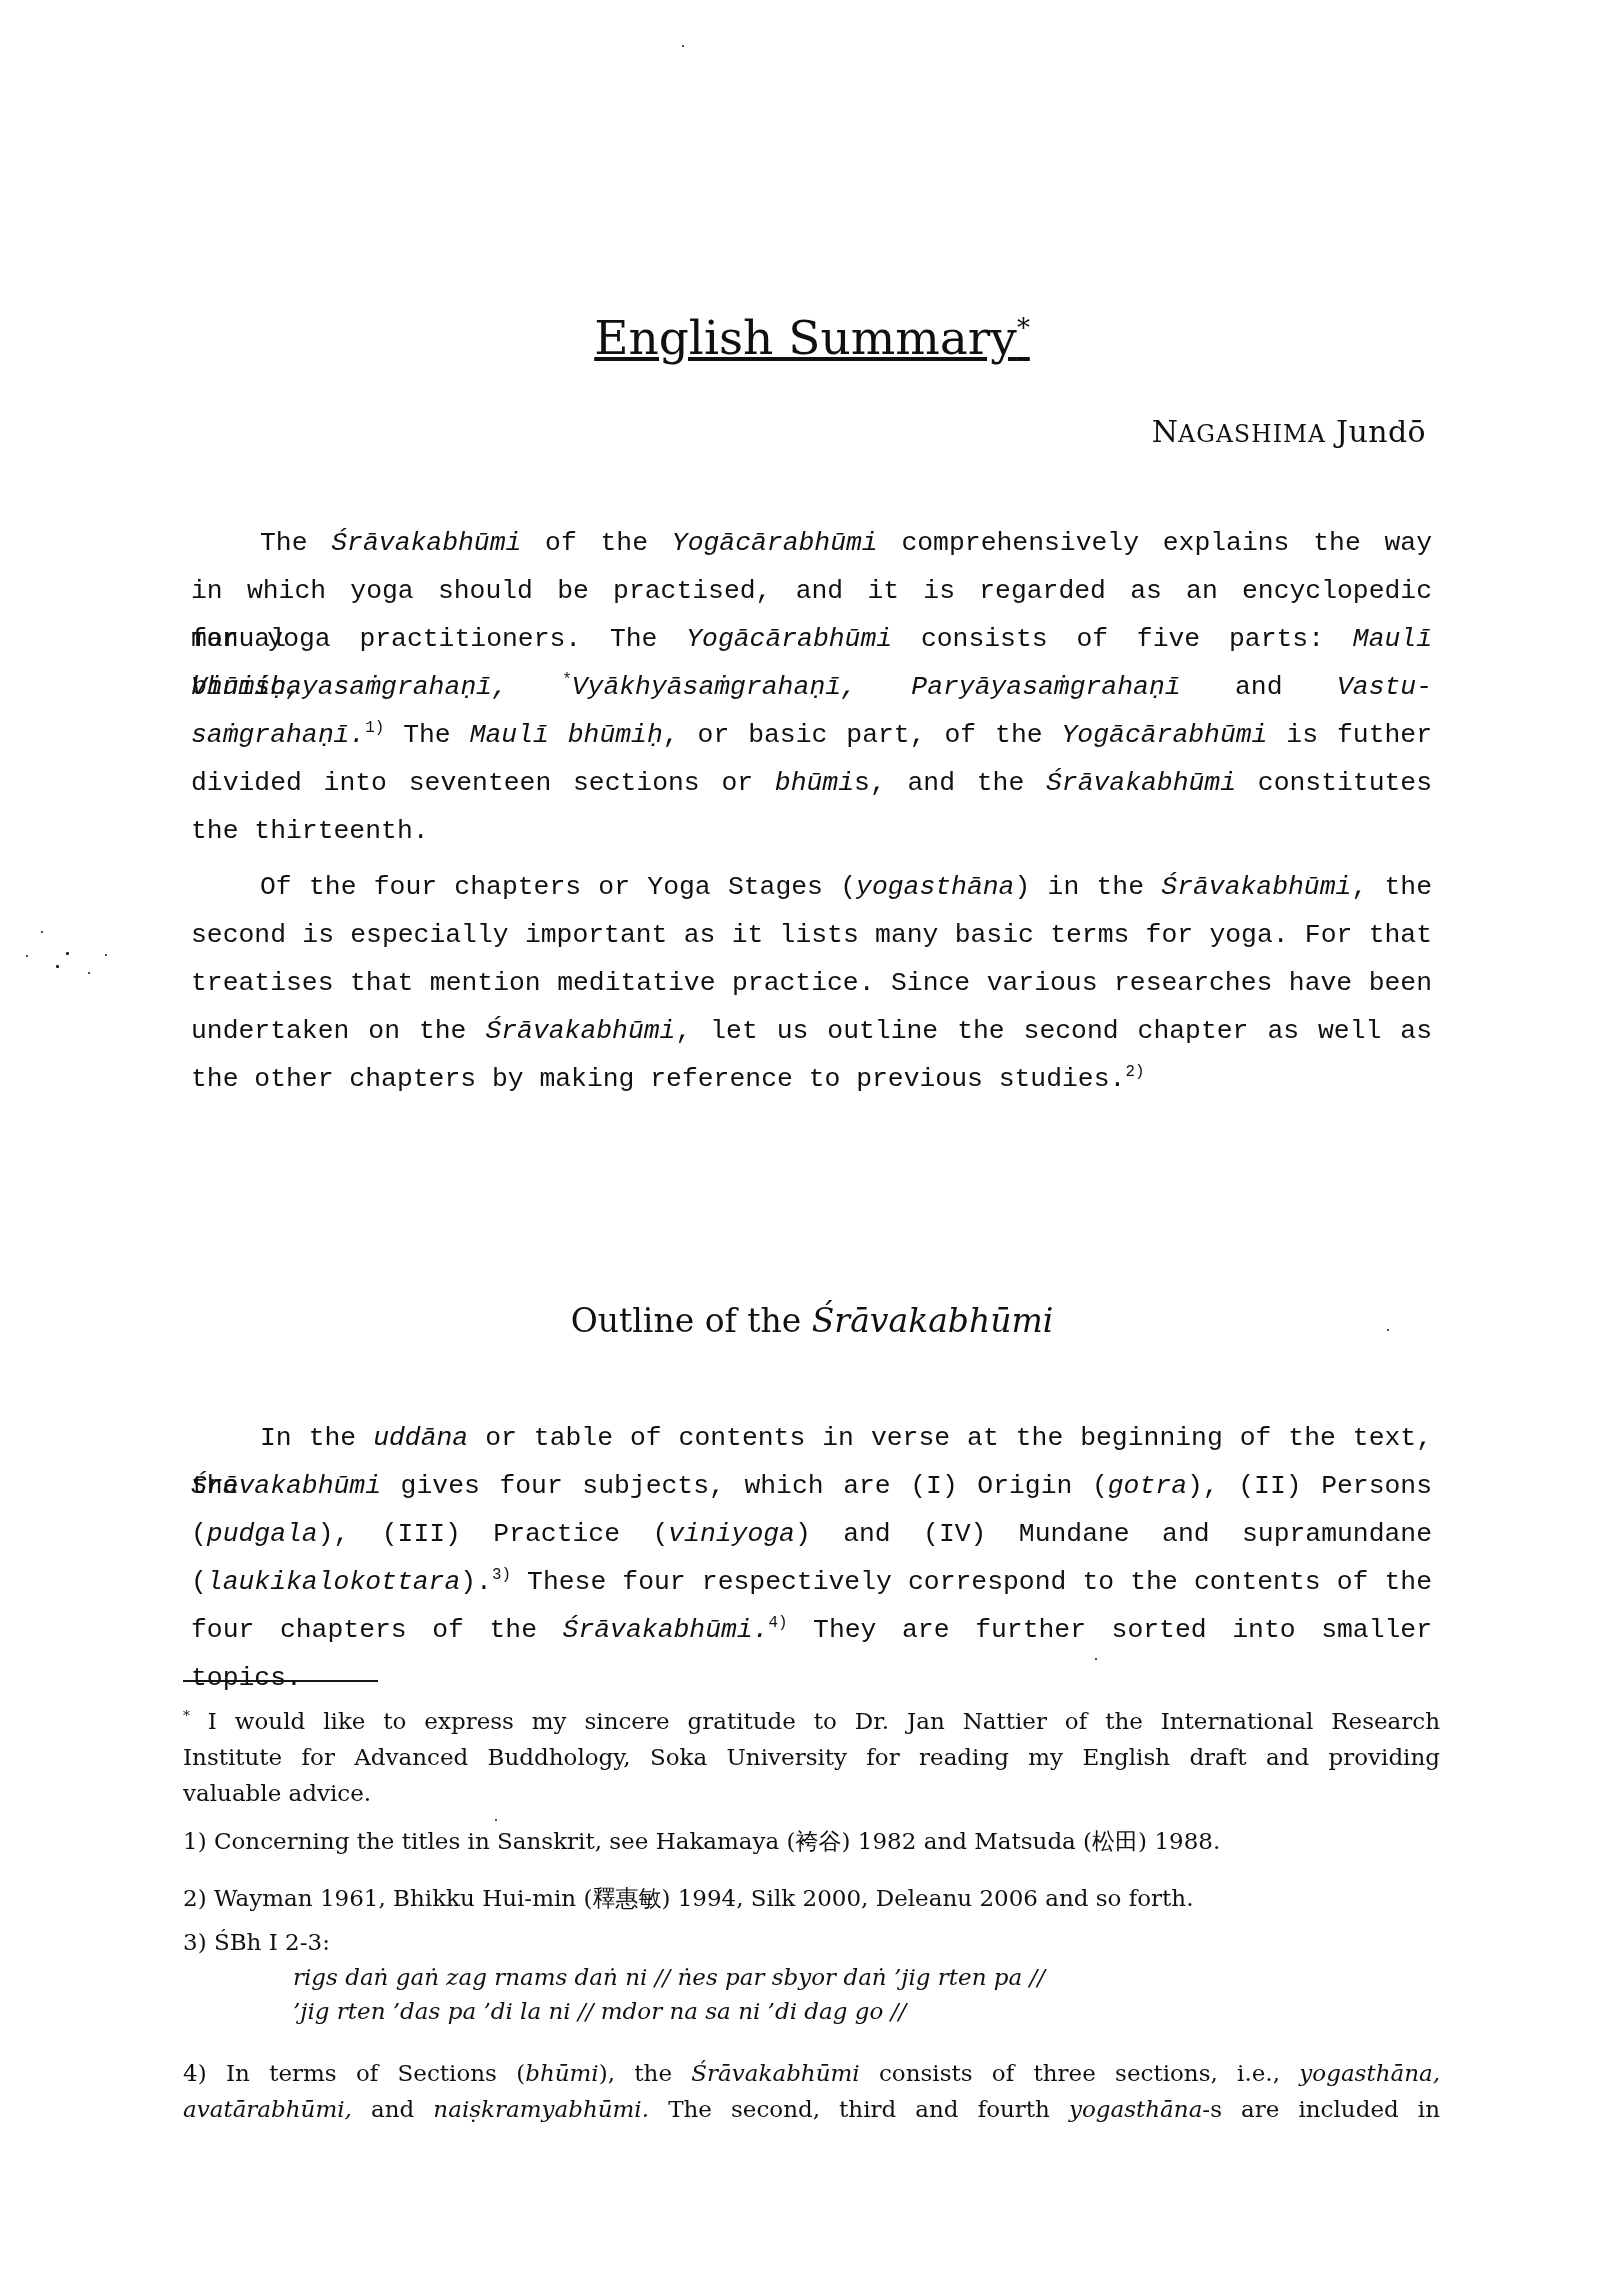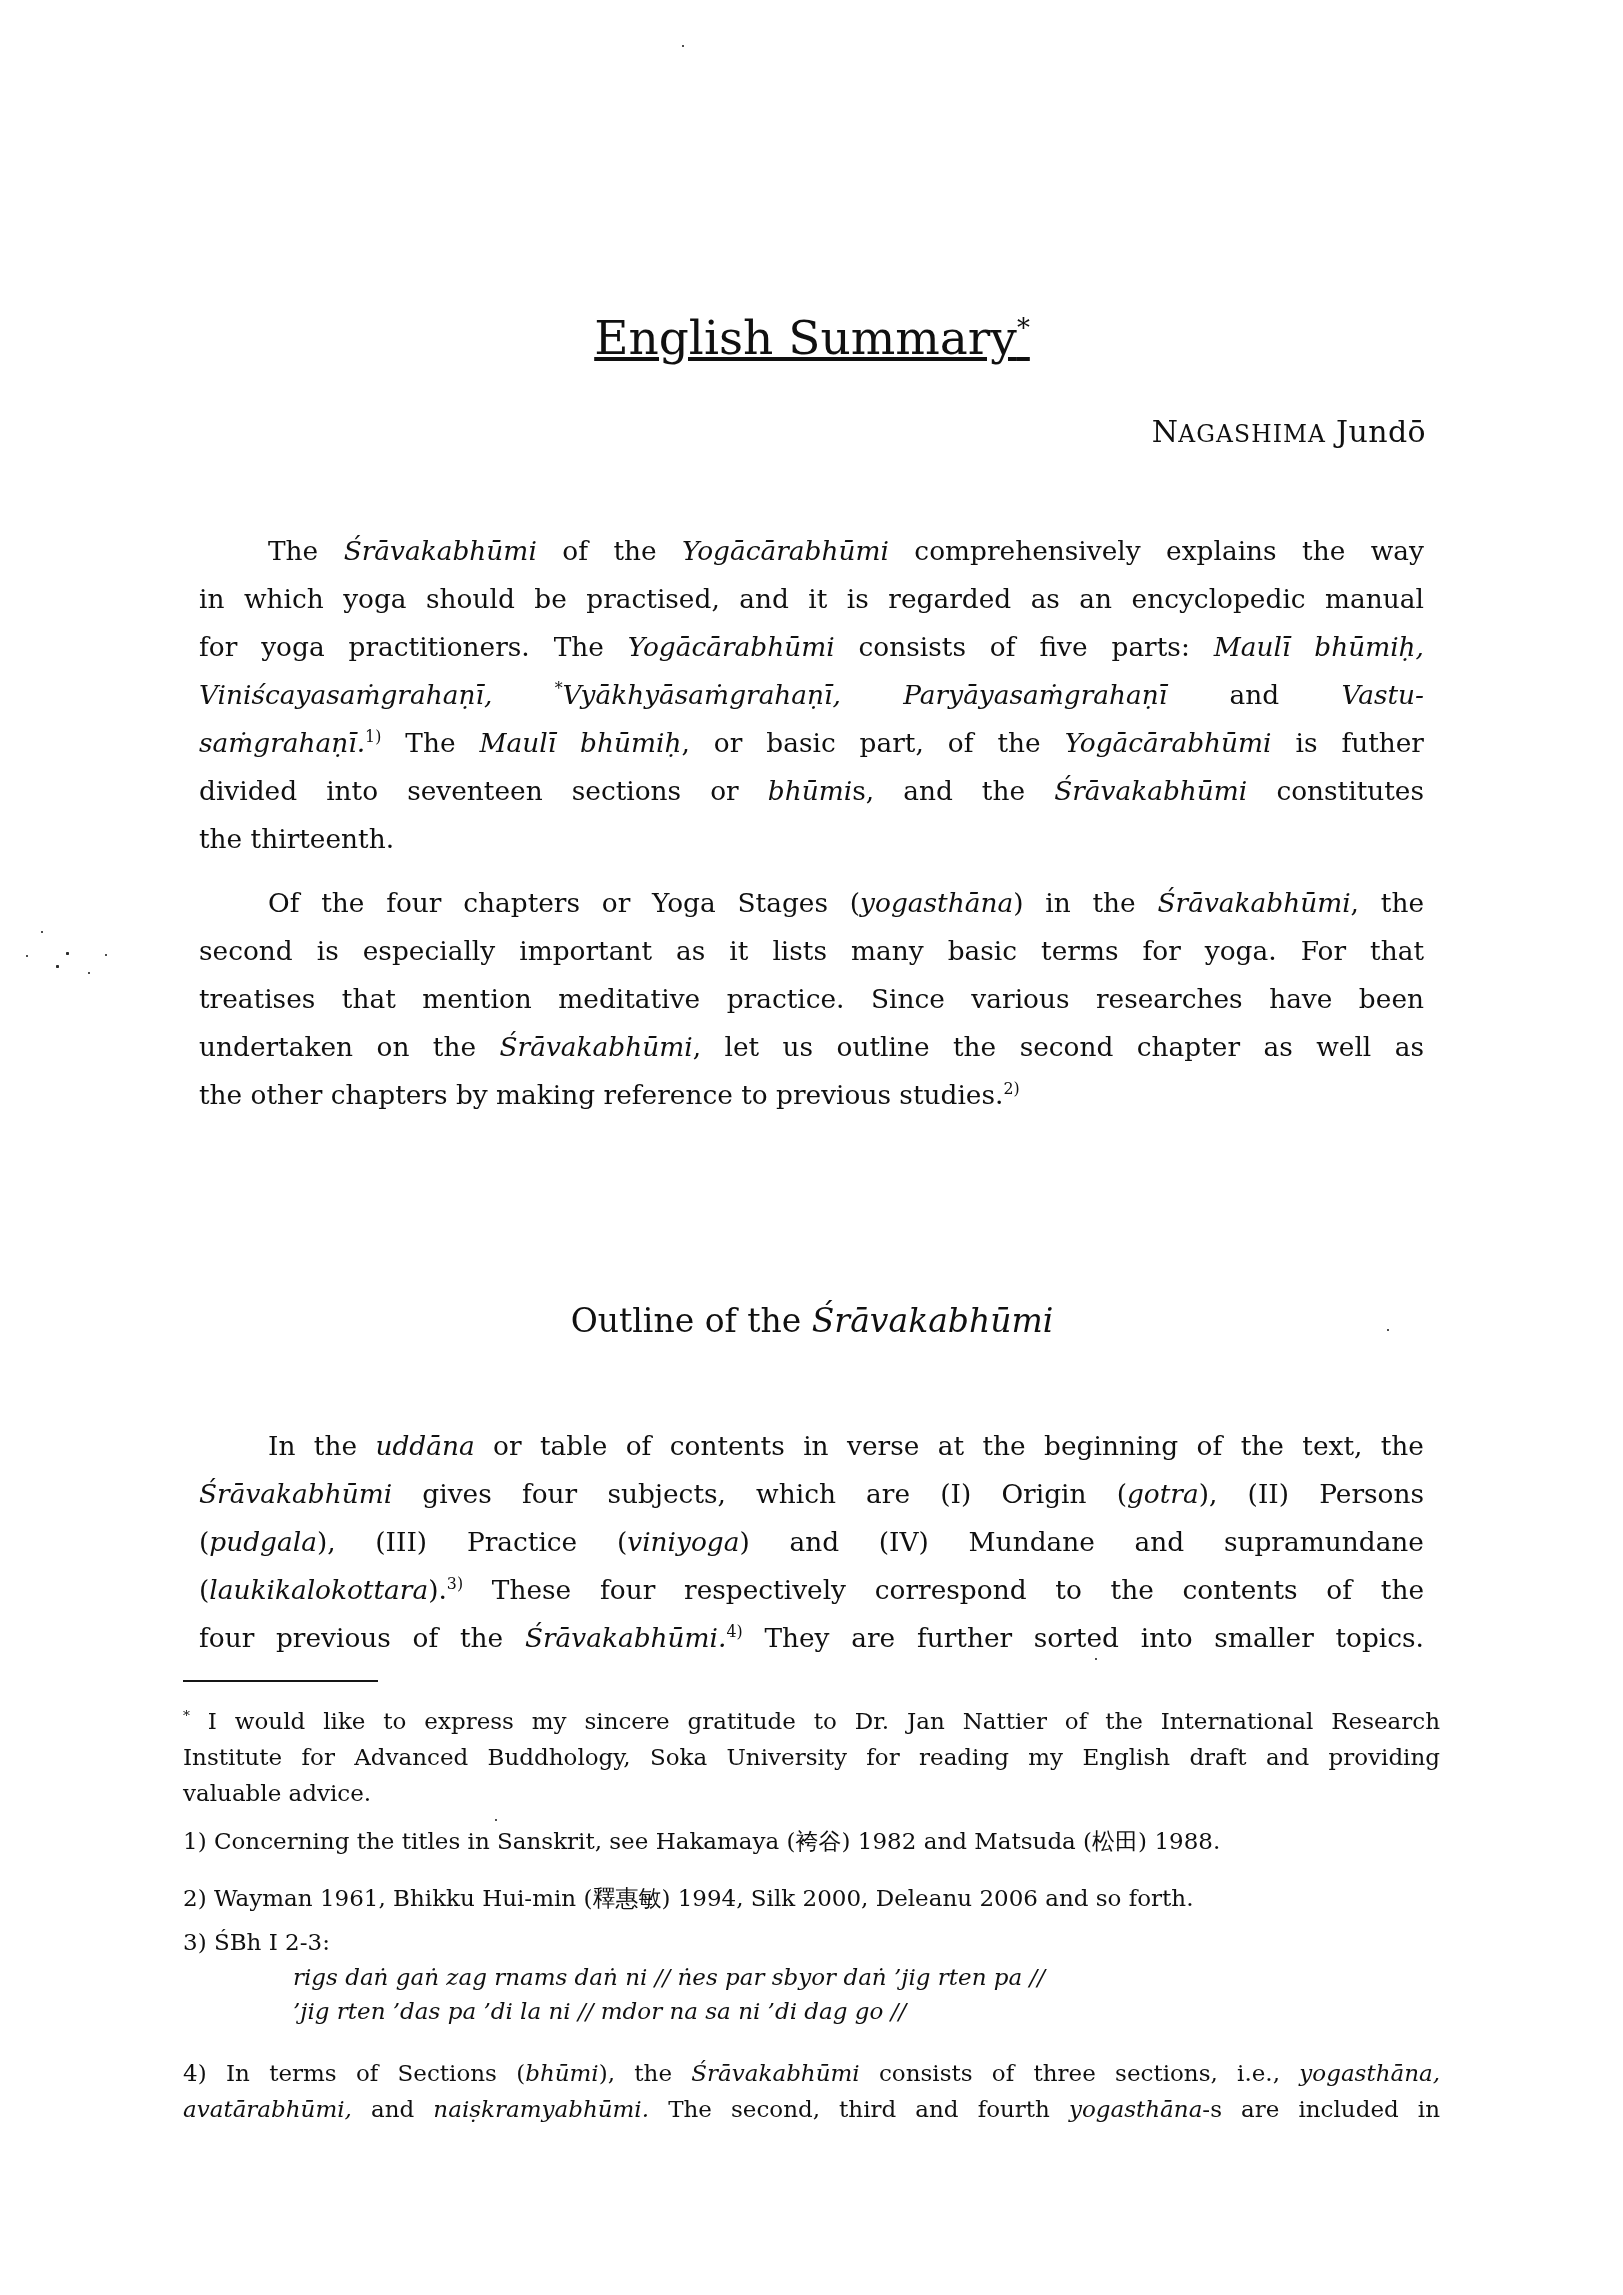--- a/index.html
+++ b/index.html
@@ -5,21 +5,21 @@
   html,body{margin:0;padding:0;}
   body{width:1624px;height:2295px;background:#e8e8e8;font-family:"DejaVu Serif","Liberation Serif",serif;}
   .page{position:relative;width:1624px;height:2295px;background:#ffffff;color:#101010;overflow:hidden;}
   .title{position:absolute;top:311px;left:0;width:1624px;text-align:center;font-size:47px;line-height:1.15;font-weight:normal;margin:0;text-decoration:underline;}
   .title sup{font-size:0.55em;}
   .author{position:absolute;top:415px;right:198px;font-size:30px;line-height:1.1;letter-spacing:0.4px;}
   .sc{font-size:0.78em;letter-spacing:1.1px;}
   .body-block{position:absolute;left:183px;width:1257px;font-size:26.4px;}
   #section1{top:511px;}
   #section2{top:1406px;}
-  .para{margin:16px;}
+  .para{margin:8px;font-family:Liberation Mono, monospace;}
   .line{line-height:48px;height:48px;text-align:justify;text-align-last:justify;white-space:normal;}
   .line.nj{text-align-last:left;}
   .line.ind{text-indent:69px;}
   .it{font-style:italic;}
   sup{font-size:0.60em;line-height:0;vertical-align:super;}
   .heading{position:absolute;top:1301px;left:0;width:1624px;text-align:center;font-size:33px;font-weight:normal;margin:0;line-height:1.2;}
   .fn-rule{position:absolute;top:1680px;left:183px;width:195px;height:2.3px;background:#151515;}
   .footnotes{position:absolute;top:1703px;left:183px;width:1257px;font-size:23px;}
   .footnotes .line{line-height:36px;height:36px;}
   .footnotes .line.tib{line-height:34px;height:34px;margin-left:110px;}
@@ -58,21 +58,21 @@
     </div>
 
   <h2 class="heading"><span>Outline of the </span><span class="it">Śrāvakabhūmi</span></h2>
 
   <div class="body-block" id="section2">
       <div class="para">
         <div class="line ind"><span>In the </span><span class="it">uddāna</span><span> or table of contents in verse at the beginning of the text, the</span></div>
         <div class="line"><span class="it">Śrāvakabhūmi</span><span> gives four subjects, which are (I) Origin (</span><span class="it">gotra</span><span>), (II) Persons</span></div>
         <div class="line"><span>(</span><span class="it">pudgala</span><span>), (III) Practice (</span><span class="it">viniyoga</span><span>) and (IV) Mundane and supramundane</span></div>
         <div class="line"><span>(</span><span class="it">laukikalokottara</span><span>).</span><sup>3)</sup><span> These four respectively correspond to the contents of the</span></div>
-        <div class="line"><span>four previous of the </span><span class="it">Śrāvakabhūmi.</span><sup>4)</sup><span> They are further sorted into smaller topics.</span></div>
+        <div class="line"><span>four chapters of the </span><span class="it">Śrāvakabhūmi.</span><sup>4)</sup><span> They are further sorted into smaller topics.</span></div>
       </div>
     </div>
 
   <div class="fn-rule"></div>
   <div class="footnotes" id="footnotes">
       <div class="fn-item">
         <div class="line"><sup>*</sup><span> I would like to express my sincere gratitude to Dr. Jan Nattier of the International Research</span></div>
         <div class="line"><span>Institute for Advanced Buddhology, Soka University for reading my English draft and providing</span></div>
         <div class="line nj"><span>valuable advice.</span></div>
       </div>

